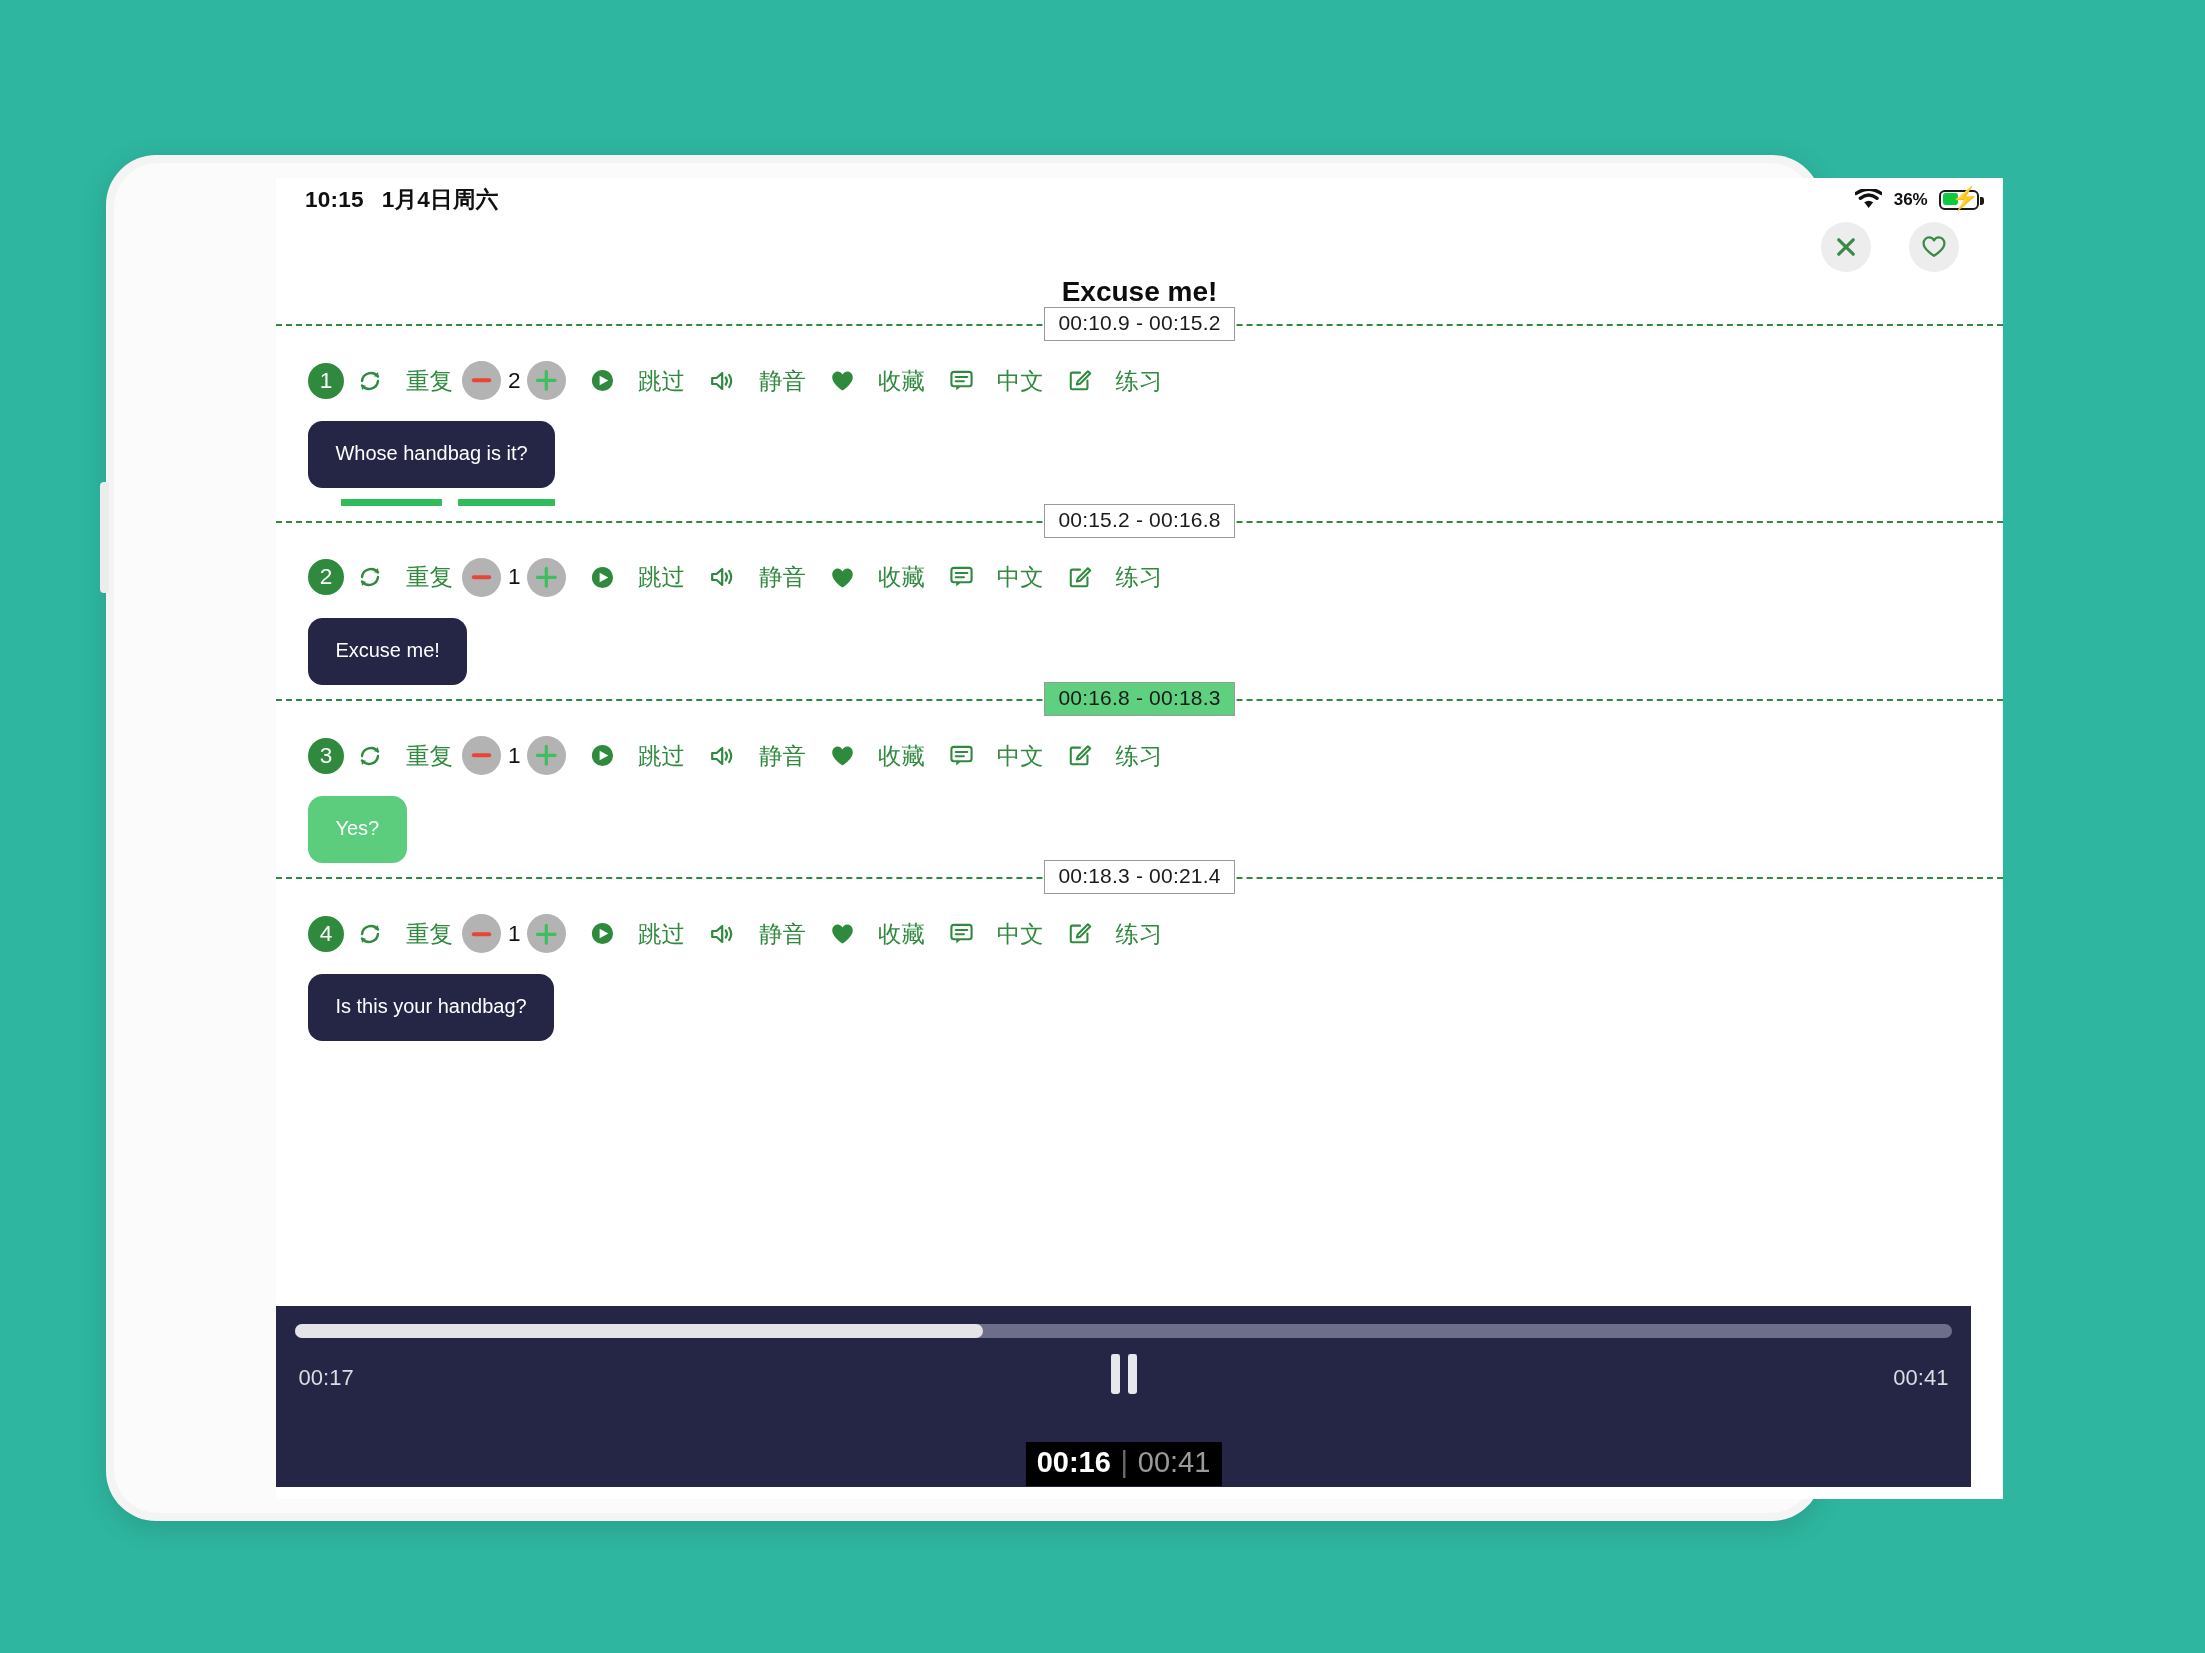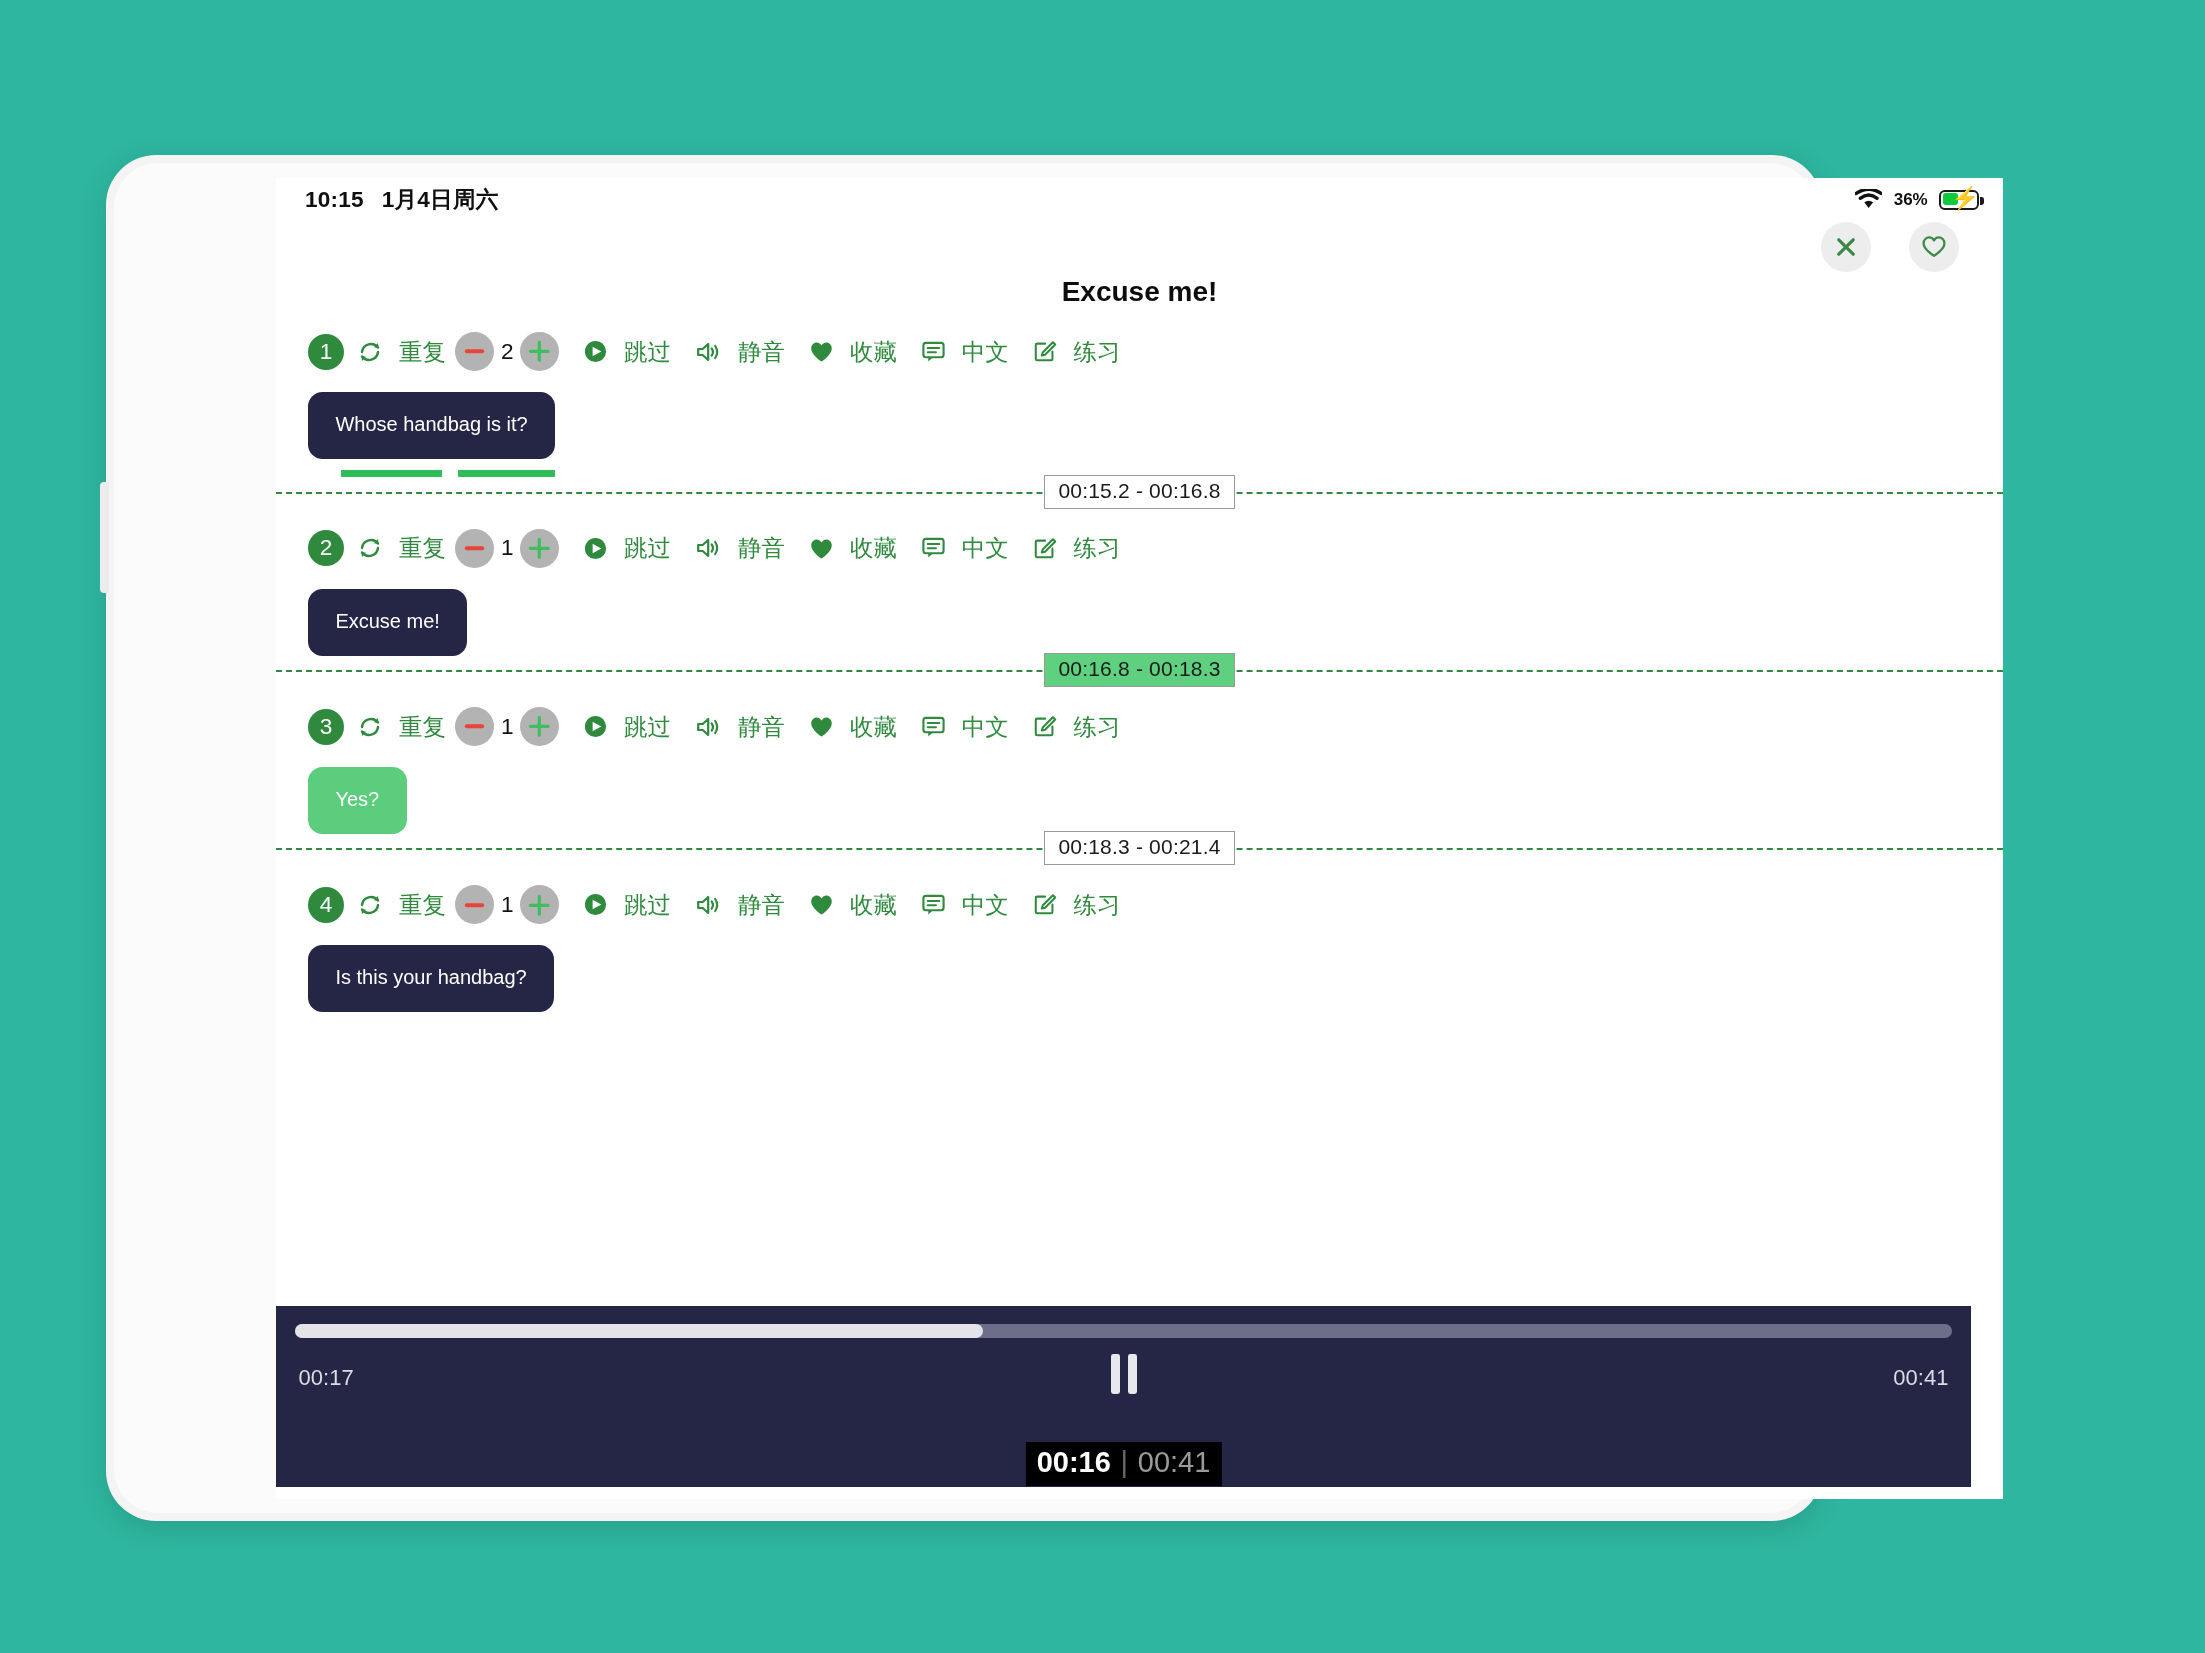--- a/index.html
+++ b/index.html
@@ -233,21 +233,21 @@
     font-weight: 400;
     display: flex;
     align-items: center;
     justify-content: center;
     flex: none;
     margin-right: 13px;
   }
   .tool {
     display: flex;
     align-items: center;
-    gap: 16px;
+    gap: 23px;
     color: #2f8a3e;
     font-size: 23.4px;
     white-space: nowrap;
     cursor: pointer;
   }
   .tool-gap { width: 24px; flex: none; }
   .tool-gap-sm { width: 9.7px; flex: none; }
   .icon-wrap {
     display: inline-flex;
     align-items: center;
@@ -414,20 +414,24 @@
           <svg width="26" height="24" viewBox="0 0 32 30">
             <path d="M16 26 C16 26 3 18 3 10.5 C3 6 6.4 3 10 3 C12.8 3 15 4.8 16 6.8 C17 4.8 19.2 3 22 3 C25.6 3 29 6 29 10.5 C29 18 16 26 16 26 Z" fill="none" stroke="#3a8a45" stroke-width="2.8" stroke-linejoin="round"></path>
           </svg>
         </span>
       </div>
     </div>
 
     <div id="page-title">Excuse me!</div>
 
     <div id="content">
+        <div class="divider">
+          <div class="dash-line"></div>
+          <div class="time-chip">00:10.9 - 00:15.2</div>
+        </div>
         <div class="segment">
           <div class="seg-toolbar">
             <div class="seg-index">1</div>
             <div class="tool">
               <span class="icon-wrap">
                 <svg width="26" height="26" viewBox="0 0 26 24">
                   <path d="M5 12 A9 9 0 0 1 21 7.5" fill="none" stroke="#2f8a3e" stroke-width="2.4" stroke-linecap="round"></path>
                   <path d="M21 12 A9 9 0 0 1 5 16.5" fill="none" stroke="#2f8a3e" stroke-width="2.4" stroke-linecap="round"></path>
                   <path d="M21 3 L21.6 8 L16.8 7.2 Z" fill="#2f8a3e"></path>
                   <path d="M5 21 L4.4 16 L9.2 16.8 Z" fill="#2f8a3e"></path>

